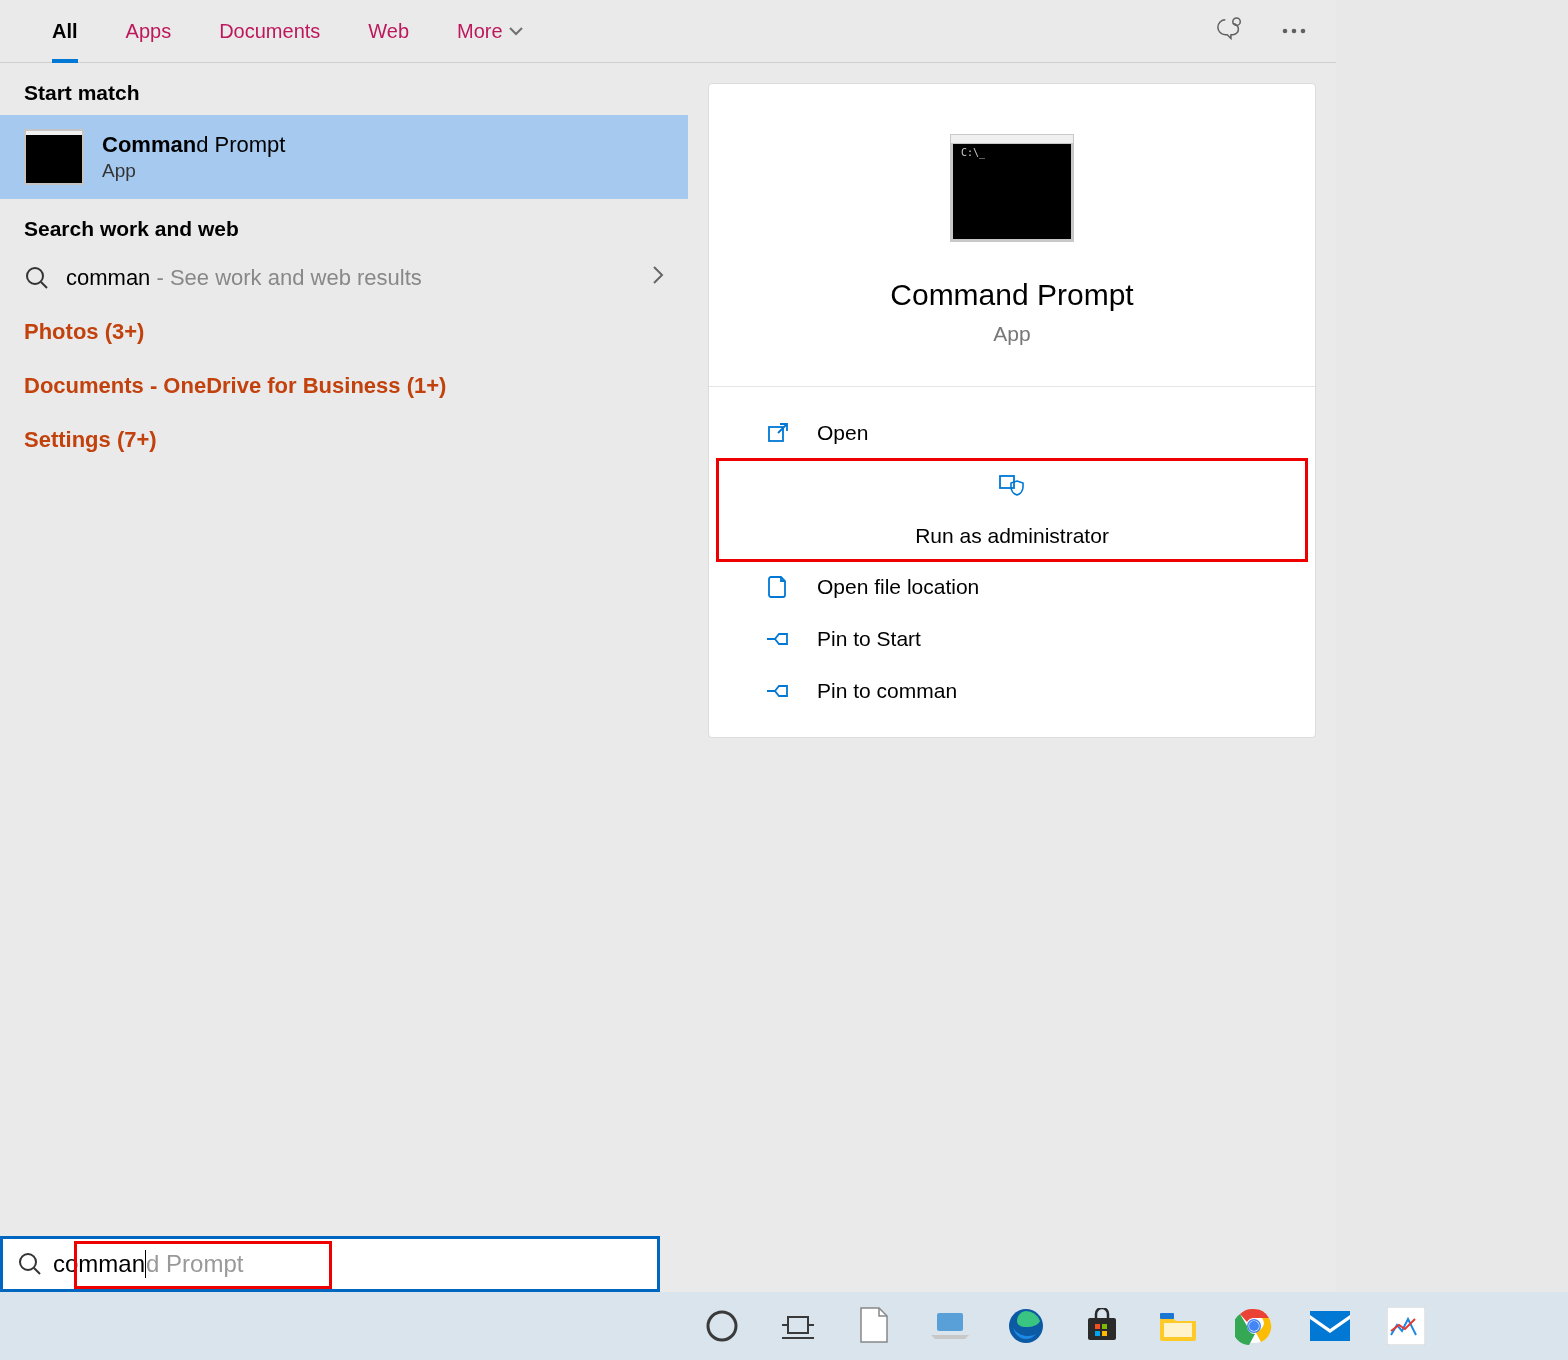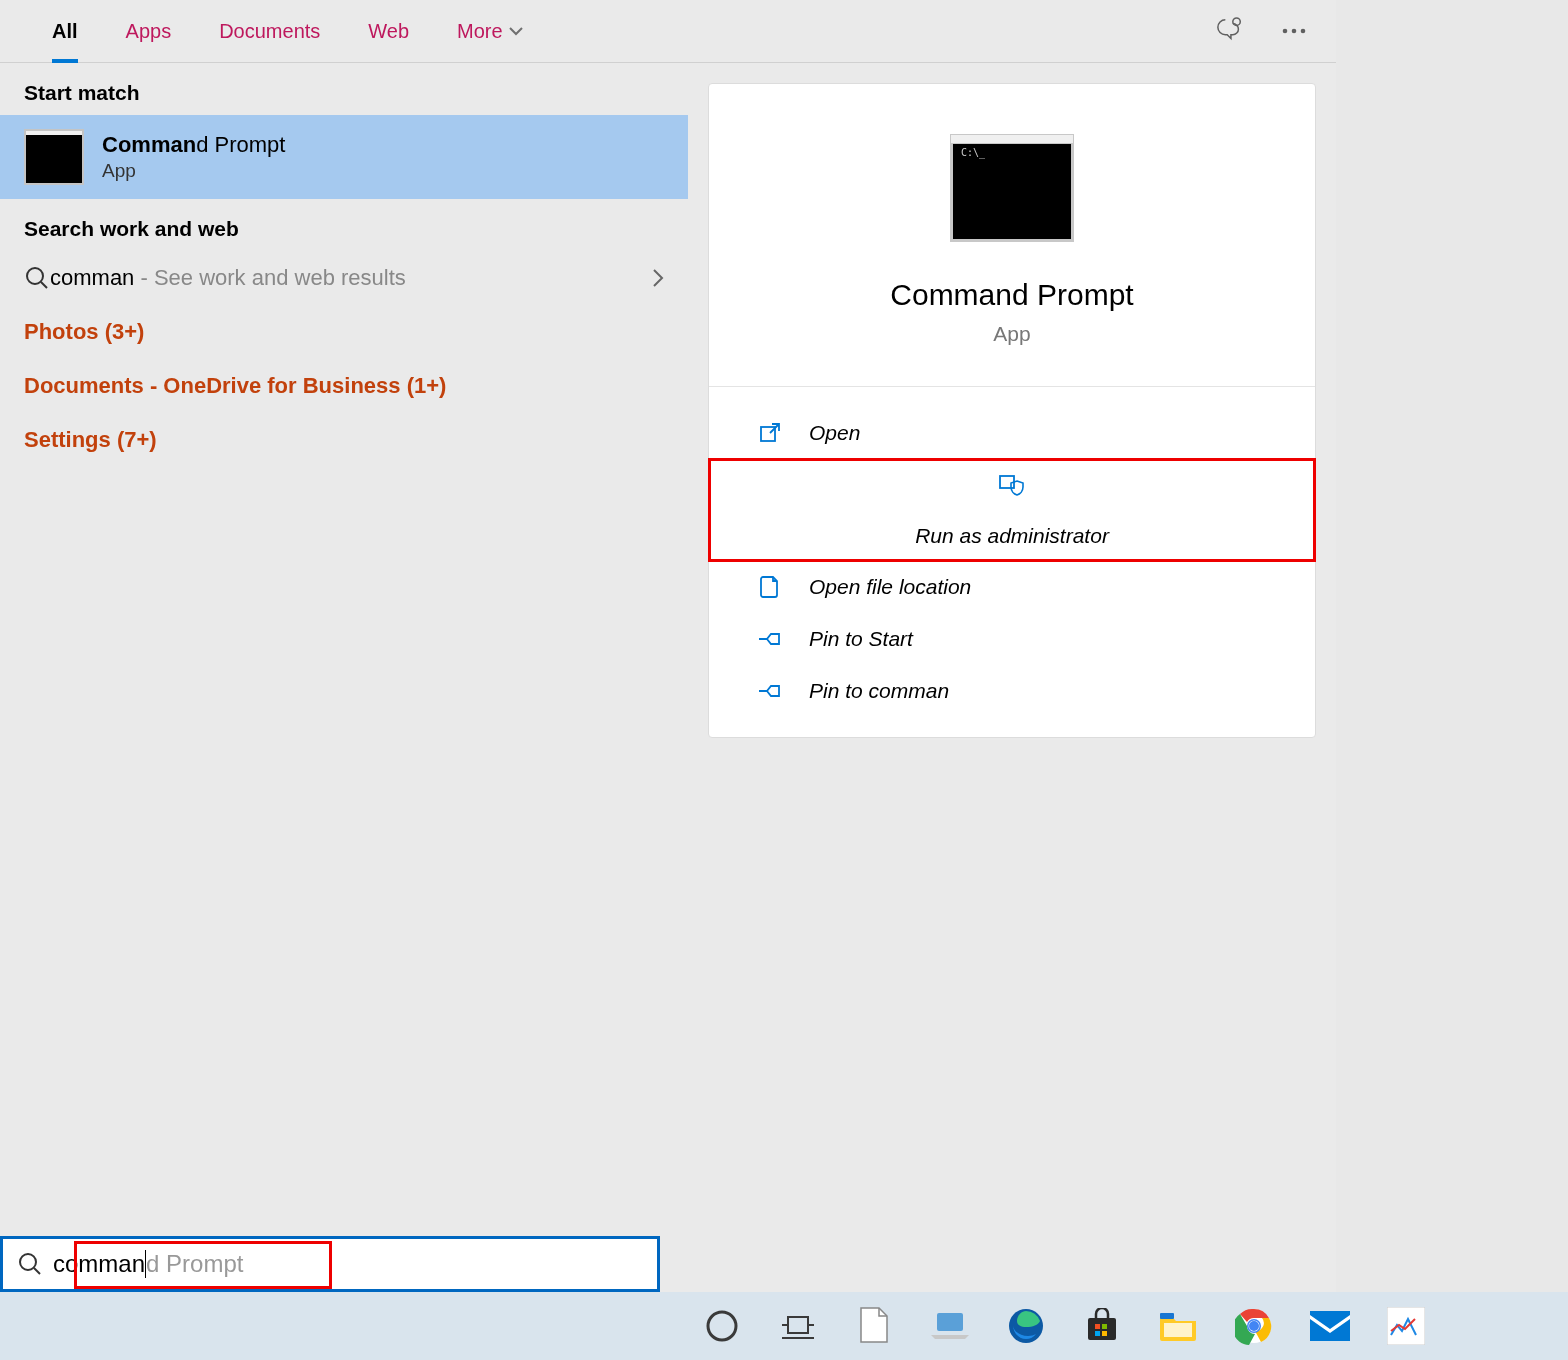--- a/index.html
+++ b/index.html
@@ -23,37 +23,37 @@
 
 .result-item { display: flex; align-items: center; padding: 14px 24px; gap: 18px; cursor: pointer; }
 .result-item.selected { background: #a5c9ef; }
 .result-icon { width: 60px; height: 56px; background: #000; border: 2px solid #c4c4c4; flex-shrink: 0; position: relative; }
 .result-icon::before { content: ''; position: absolute; top: 0; left: 0; right: 0; height: 4px; background: #f0f0f0; }
 .result-text { display: flex; flex-direction: column; gap: 2px; }
 .result-title { font-size: 22px; color: #000; }
 .result-title .bold { font-weight: 700; }
 .result-sub { font-size: 19px; color: #333; }
 
-.web-item { display: flex; align-items: center; padding: 14px 24px; gap: 0; cursor: pointer; }
+.web-item { display: flex; padding: 14px 24px; gap: 16px; cursor: pointer; }
 .web-item .sicon { width: 26px; }
 .web-text { font-size: 22px; color: #000; flex: 1; }
 .web-text .gray { color: #888; }
 .chevron-right { color: #666; font-size: 20px; }
 
 .category-item { padding: 14px 24px; font-size: 22px; font-weight: 600; color: #c2410c; cursor: pointer; }
 
 .detail-card { background: #fff; border: 1px solid #dcdcdc; border-radius: 4px; padding: 50px 0 0; }
 .detail-header { display: flex; flex-direction: column; align-items: center; padding-bottom: 40px; border-bottom: 1px solid #e4e4e4; }
 .detail-icon { width: 124px; height: 108px; background: #000; border: 3px solid #c8c8c8; position: relative; margin-bottom: 36px; }
 .detail-icon::before { content: ''; position: absolute; top: -3px; left: -3px; right: -3px; height: 8px; background: #f0f0f0; border: 1px solid #c8c8c8; }
 .detail-icon::after { content: 'C:\\_'; position: absolute; top: 10px; left: 8px; color: #ccc; font-size: 10px; font-family: monospace; }
 .detail-title { font-size: 30px; color: #000; margin-bottom: 10px; }
 .detail-sub { font-size: 21px; color: #777; }
 
-.actions { padding: 20px 0; font-style: italic; }
+.actions { padding: 20px 8px; }
 .action { display: flex; align-items: center; padding: 13px 48px; gap: 26px; cursor: pointer; font-size: 21px; color: #000; }
 .action-icon { width: 26px; height: 26px; display: flex; align-items: center; justify-content: center; color: #0078d4; flex-shrink: 0; }
 .action.highlighted { outline: 3px solid #e00; outline-offset: -2px; flex-direction: column; }
 
 .search-bar { position: absolute; left: 0; bottom: 68px; width: 660px; height: 56px; border: 3px solid #0067c0; background: #fff; display: flex; align-items: center; padding: 0 14px; gap: 10px; }
 .search-bar .sicon { color: #333; }
 .search-text { font-size: 24px; display: flex; align-items: center; position: relative; }
 .search-text .typed { color: #000; }
 .search-text .suggest { color: #999; }
 .search-cursor { display: inline-block; width: 1px; height: 28px; background: #000; vertical-align: middle; }

